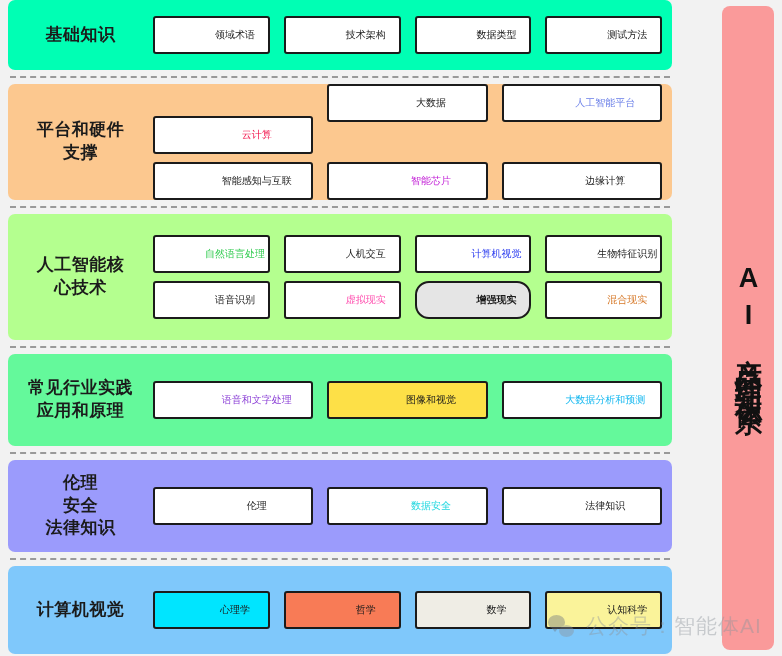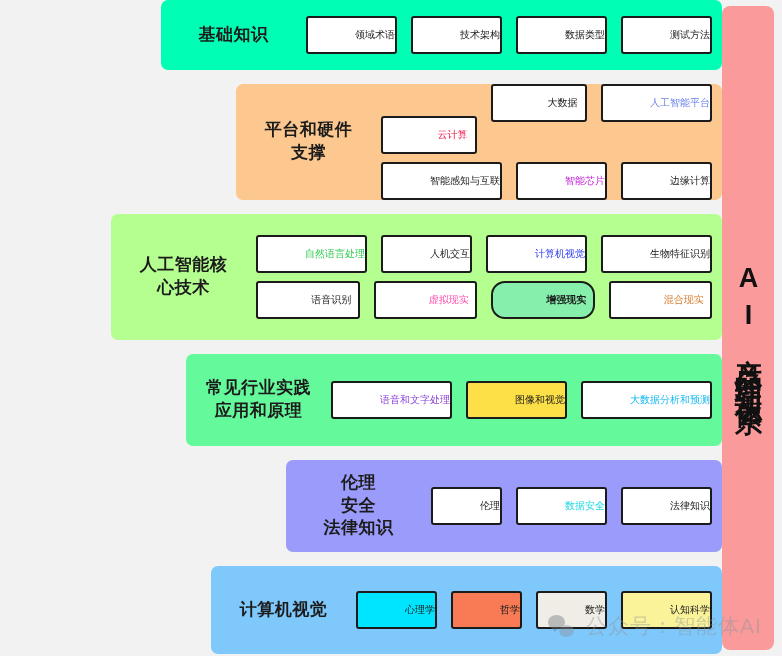--- a/index.html
+++ b/index.html
@@ -20,25 +20,24 @@
     left: 0; top: 0;
     width: 782px;
     height: 656px;
   }
 
   
   .rows-col {
     position: absolute;
     left: 8px;
     top: 0;
-    width: 714px;
+    width: 664px;
     height: 656px;
     display: flex;
     flex-direction: column;
-    align-items: flex-end;
   }
 
   .row-wrap {
     position: relative;
     display: flex;
     flex-direction: column;
     justify-content: center;
   }
 
   .row {
@@ -215,21 +214,21 @@
           <div class="row-items">
             <div class="item-line">
               <div class="box" style="color: rgb(47, 203, 78); background: rgb(255, 255, 255);">自然语言处理</div>
               <div class="box" style="color: rgb(27, 27, 27); background: rgb(255, 255, 255);">人机交互</div>
               <div class="box" style="color: rgb(42, 59, 239); background: rgb(255, 255, 255);">计算机视觉</div>
               <div class="box" style="color: rgb(27, 27, 27); background: rgb(255, 255, 255);">生物特征识别</div>
             </div>
             <div class="item-line">
               <div class="box" style="color: rgb(27, 27, 27); background: rgb(255, 255, 255);">语音识别</div>
               <div class="box" style="color: rgb(255, 79, 175); background: rgb(255, 255, 255);">虚拟现实</div>
-              <div class="box" style="color: rgb(27, 27, 27); background: #86efac; font-weight: bold; border-radius: 14px;">增强现实</div>
+              <div class="box" style="color: rgb(27, 27, 27); background: #e5e5e5; font-weight: bold; border-radius: 14px;">增强现实</div>
               <div class="box" style="color: rgb(215, 122, 42); background: rgb(255, 255, 255);">混合现实</div>
             </div>
           </div>
         </div>
       </div>
       <div style="flex: 0 0 14px; display: flex; align-items: center;">
         <div class="divider" style="width: 100%;"></div>
       </div>
       <div class="row-wrap" style="flex: 0 0 92px;">
         <div class="row" style="background: rgb(100, 249, 155);">

